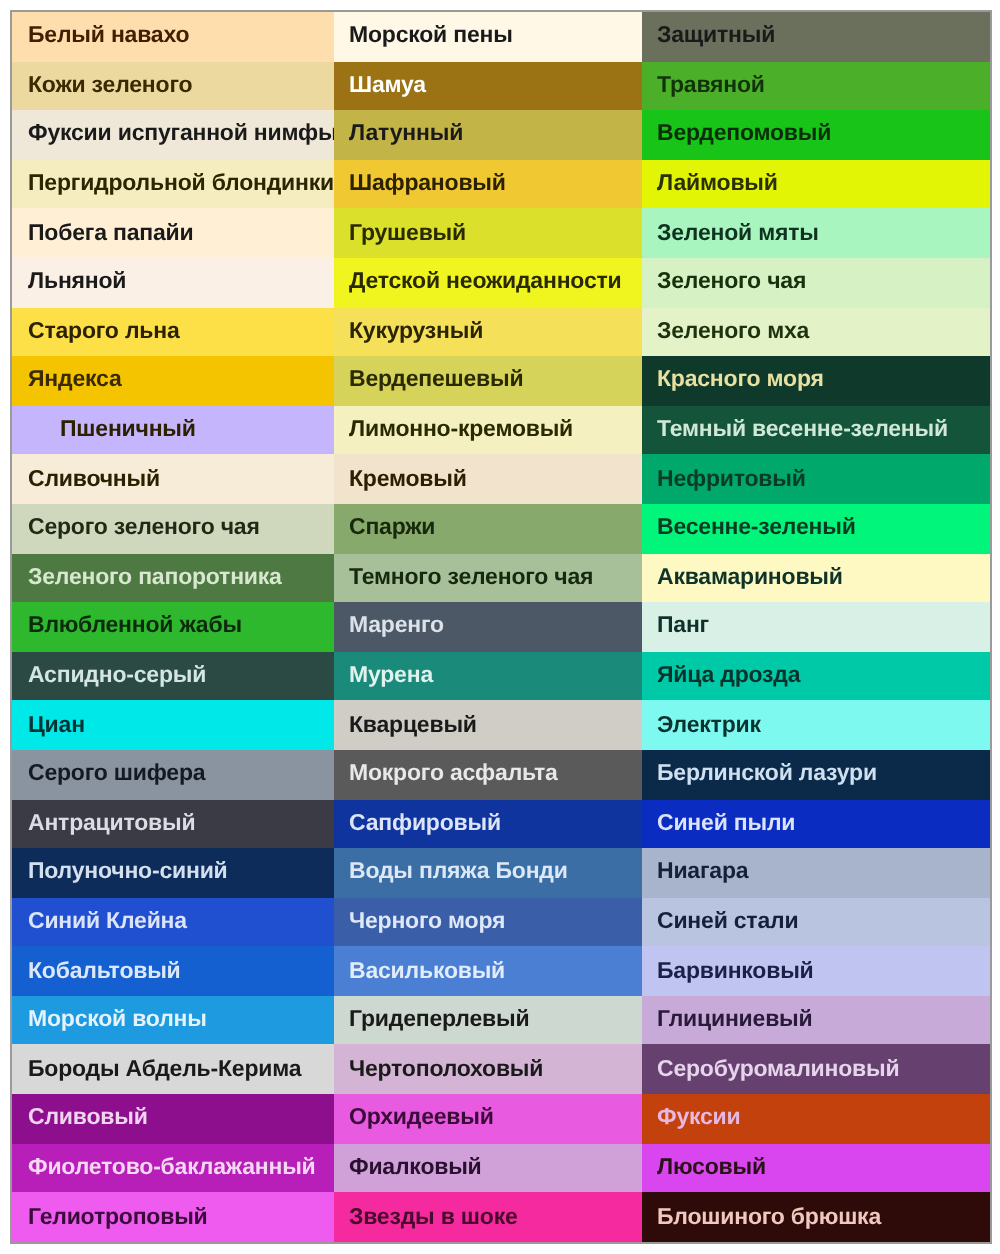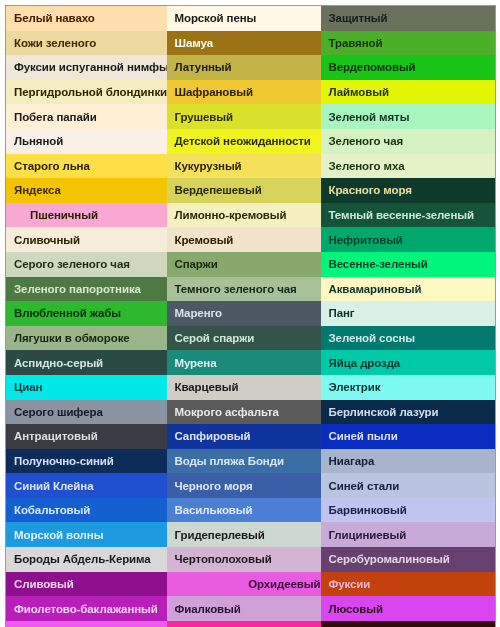--- a/index.html
+++ b/index.html
@@ -84,21 +84,21 @@
         <td style="background-color: #fde047; color: rgb(43, 32, 0);">Старого льна</td>
         <td style="background-color: rgb(245, 224, 90); color: rgb(43, 36, 0);">Кукурузный</td>
         <td style="background-color: rgb(228, 242, 200); color: rgb(29, 51, 16);">Зеленого мха</td>
       </tr>
       <tr>
         <td style="background-color: rgb(245, 196, 0); color: rgb(58, 42, 0);">Яндекса</td>
         <td style="background-color: rgb(213, 211, 90); color: rgb(42, 42, 0);">Вердепешевый</td>
         <td style="background-color: rgb(15, 58, 43); color: rgb(232, 224, 160);">Красного моря</td>
       </tr>
       <tr>
-        <td style="background-color: #f9a8d4; color: rgb(43, 32, 0); padding-left: 24px;">Пшеничный</td>
+        <td style="background-color: #c4b5fd; color: rgb(43, 32, 0); padding-left: 24px;">Пшеничный</td>
         <td style="background-color: rgb(245, 240, 192); color: rgb(42, 42, 0);">Лимонно-кремовый</td>
         <td style="background-color: rgb(20, 84, 58); color: rgb(207, 232, 216);">Темный весенне-зеленый</td>
       </tr>
       <tr>
         <td style="background-color: rgb(247, 236, 216); color: rgb(43, 32, 0);">Сливочный</td>
         <td style="background-color: rgb(242, 227, 205); color: rgb(43, 32, 0);">Кремовый</td>
         <td style="background-color: rgb(0, 168, 107); color: rgb(10, 58, 40);">Нефритовый</td>
       </tr>
       <tr>
         <td style="background-color: rgb(207, 216, 189); color: rgb(31, 42, 20);">Серого зеленого чая</td>
@@ -107,25 +107,20 @@
       </tr>
       <tr>
         <td style="background-color: rgb(79, 121, 66); color: rgb(216, 232, 208);">Зеленого папоротника</td>
         <td style="background-color: rgb(168, 192, 154); color: rgb(22, 40, 14);">Темного зеленого чая</td>
         <td style="background-color: #fef9c3; color: rgb(15, 51, 40); margin-left: 34px;">Аквамариновый</td>
       </tr>
       <tr>
         <td style="background-color: rgb(46, 184, 46); color: rgb(12, 42, 12);">Влюбленной жабы</td>
         <td style="background-color: rgb(76, 88, 102); color: rgb(219, 226, 234);">Маренго</td>
         <td style="background-color: rgb(216, 240, 230); color: rgb(16, 48, 42);">Панг</td>
-      </tr>
-      <tr>
-        <td style="background-color: rgb(154, 181, 138); color: rgb(22, 40, 14);">Лягушки в обмороке</td>
-        <td style="background-color: rgb(52, 84, 74); color: rgb(212, 230, 222);">Серой спаржи</td>
-        <td style="background-color: rgb(1, 121, 111); color: rgb(208, 236, 230);">Зеленой сосны</td>
       </tr>
       <tr>
         <td style="background-color: rgb(43, 74, 68); color: rgb(212, 230, 226);">Аспидно-серый</td>
         <td style="background-color: rgb(26, 138, 122); color: rgb(224, 242, 238);">Мурена</td>
         <td style="background-color: rgb(0, 201, 167); color: rgb(8, 51, 44);">Яйца дрозда</td>
       </tr>
       <tr>
         <td style="background-color: rgb(0, 232, 232); color: rgb(0, 51, 51);">Циан</td>
         <td style="background-color: rgb(208, 205, 198); color: rgb(26, 26, 26);">Кварцевый</td>
         <td style="background-color: rgb(125, 249, 240); color: rgb(10, 51, 48);">Электрик</td>
@@ -160,21 +155,21 @@
         <td style="background-color: rgb(205, 216, 208); color: rgb(26, 26, 26);">Гридеперлевый</td>
         <td style="background-color: rgb(200, 170, 216); color: rgb(40, 26, 56);">Глициниевый</td>
       </tr>
       <tr>
         <td style="background-color: rgb(216, 216, 216); color: rgb(26, 26, 26);">Бороды Абдель-Керима</td>
         <td style="background-color: rgb(212, 180, 212); color: rgb(26, 26, 26);">Чертополоховый</td>
         <td style="background-color: rgb(102, 64, 110); color: rgb(230, 212, 236);">Серобуромалиновый</td>
       </tr>
       <tr>
         <td style="background-color: rgb(142, 15, 142); color: rgb(240, 212, 240);">Сливовый</td>
-        <td style="background-color: rgb(232, 90, 224); color: rgb(58, 10, 56); text-align: right;">Орхидеевый</td>
+        <td style="background-color: rgb(232, 90, 224); color: rgb(58, 10, 56);">Орхидеевый</td>
         <td style="background-color: #c2410c; color: rgb(232, 184, 224);">Фуксии</td>
       </tr>
       <tr>
         <td style="background-color: rgb(184, 30, 184); color: rgb(245, 216, 245);">Фиолетово-баклажанный</td>
         <td style="background-color: rgb(208, 160, 216); color: rgb(42, 16, 48);">Фиалковый</td>
         <td style="background-color: #d946ef; color: rgb(42, 16, 24);">Люсовый</td>
       </tr>
       <tr>
         <td style="background-color: rgb(239, 91, 239); color: rgb(58, 10, 58);">Гелиотроповый</td>
         <td style="background-color: rgb(245, 42, 158); color: rgb(74, 10, 44);">Звезды в шоке</td>

